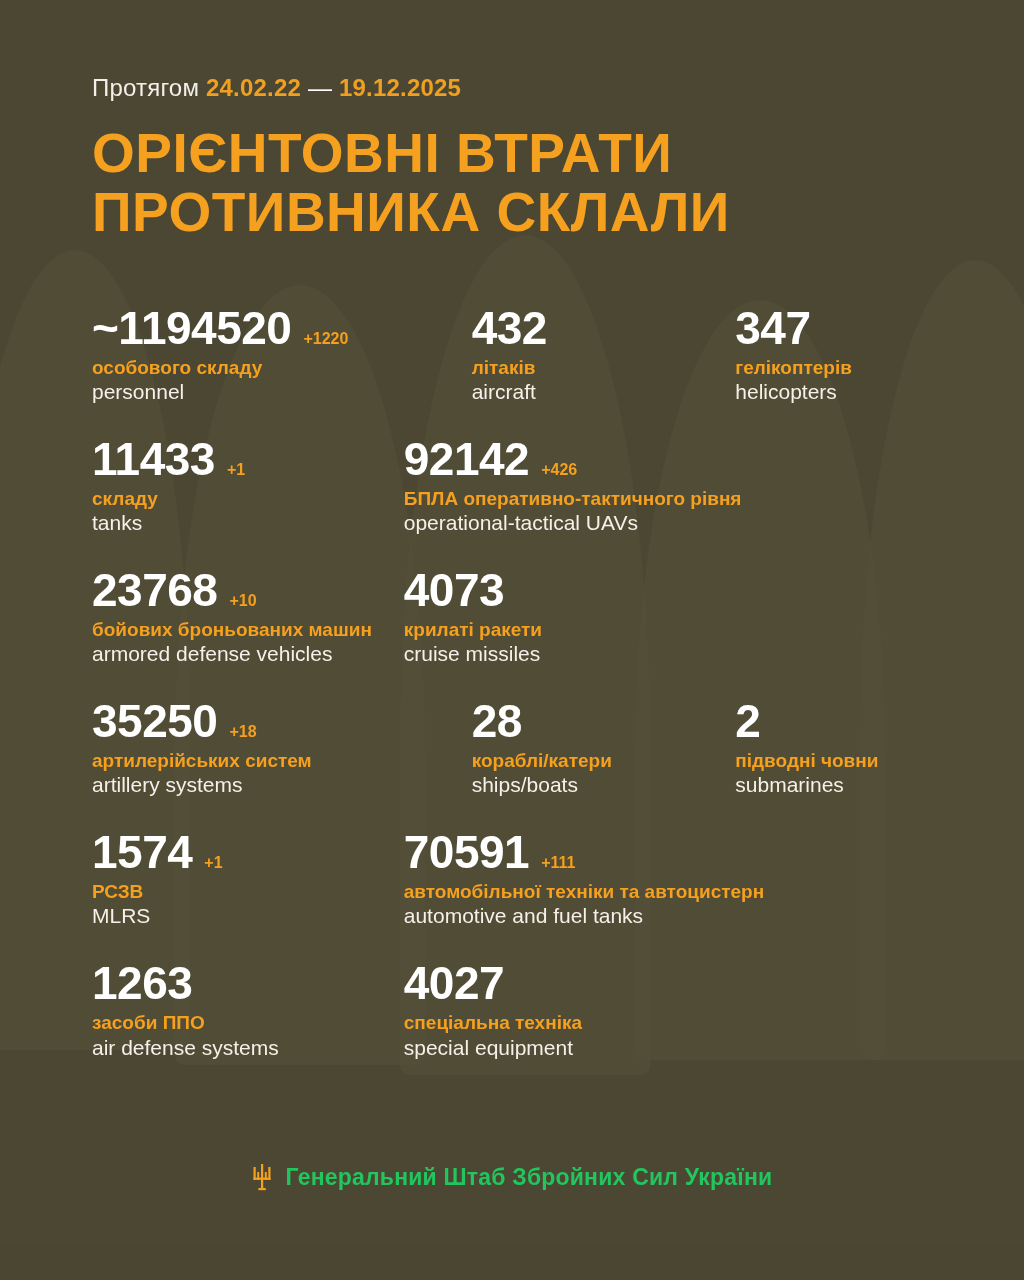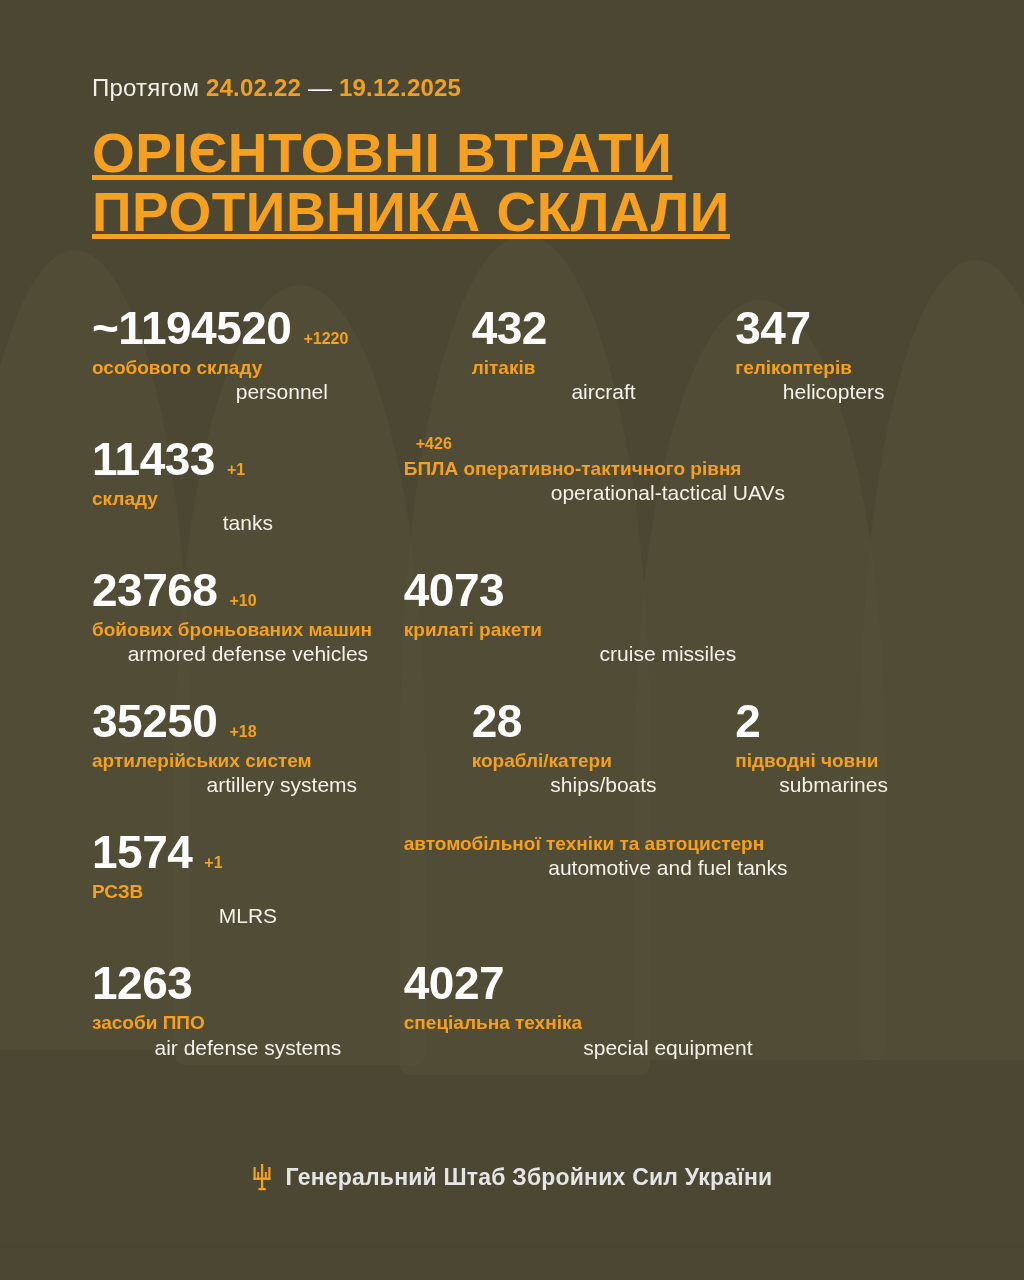--- a/index.html
+++ b/index.html
@@ -60,21 +60,20 @@
   }
 
   h1.title {
     margin: 22px 0 16px 0;
     font-size: 55px;
     line-height: 1.07;
     font-weight: 800;
     color: #f5a01e;
     letter-spacing: 0.5px;
     text-transform: uppercase;
-    text-decoration: underline;
   }
 
   .grid {
     margin-top: 62px;
     position: relative;
   }
   .row {
     display: flex;
     margin-bottom: 30px;
   }
@@ -106,21 +105,20 @@
     font-size: 19px;
     font-weight: 700;
     color: #f5a01e;
     line-height: 1.22;
   }
   .en {
     font-size: 21px;
     font-weight: 400;
     color: #f3f1ea;
     line-height: 1.22;
-    text-align: center;
   }
 
   .footer {
     position: absolute;
     left: 0;
     right: 0;
     bottom: 54px;
     z-index: 3;
     display: flex;
     align-items: center;
@@ -128,21 +126,21 @@
   }
   .trident {
     width: 20px;
     height: 30px;
     margin-right: 14px;
     display: inline-block;
   }
   .footer-text {
     font-size: 23px;
     font-weight: 700;
-    color: #e5e5e5;
+    color: #22c55e;
     letter-spacing: 0.2px;
   }
 </style>
 </head>
 <body>
 
 <div id="poster">
 
   <div class="bg-shape bg-1"></div>
   <div class="bg-shape bg-2"></div>
@@ -197,20 +195,21 @@
         <div class="item col-a">
           <div class="numline">
             <span class="num">11433</span>
             <span class="delta">+1</span>
           </div>
           <div class="ua">складу</div>
           <div class="en">tanks</div>
         </div>
         <div class="item col-wide">
           <div class="numline">
+            <span class="num">92142</span>
             <span class="delta">+426</span>
           </div>
           <div class="ua">БПЛА оперативно-тактичного рівня</div>
           <div class="en">operational-tactical UAVs</div>
         </div>
       </div>
 
       <div class="row">
         <div class="item col-a">
           <div class="numline">
@@ -260,20 +259,24 @@
       <div class="row">
         <div class="item col-a">
           <div class="numline">
             <span class="num">1574</span>
             <span class="delta">+1</span>
           </div>
           <div class="ua">РСЗВ</div>
           <div class="en">MLRS</div>
         </div>
         <div class="item col-wide">
+          <div class="numline">
+            <span class="num">70591</span>
+            <span class="delta">+111</span>
+          </div>
           <div class="ua">автомобільної техніки та автоцистерн</div>
           <div class="en">automotive and fuel tanks</div>
         </div>
       </div>
 
       <div class="row">
         <div class="item col-a">
           <div class="numline">
             <span class="num">1263</span>
             <span class="delta"></span>

